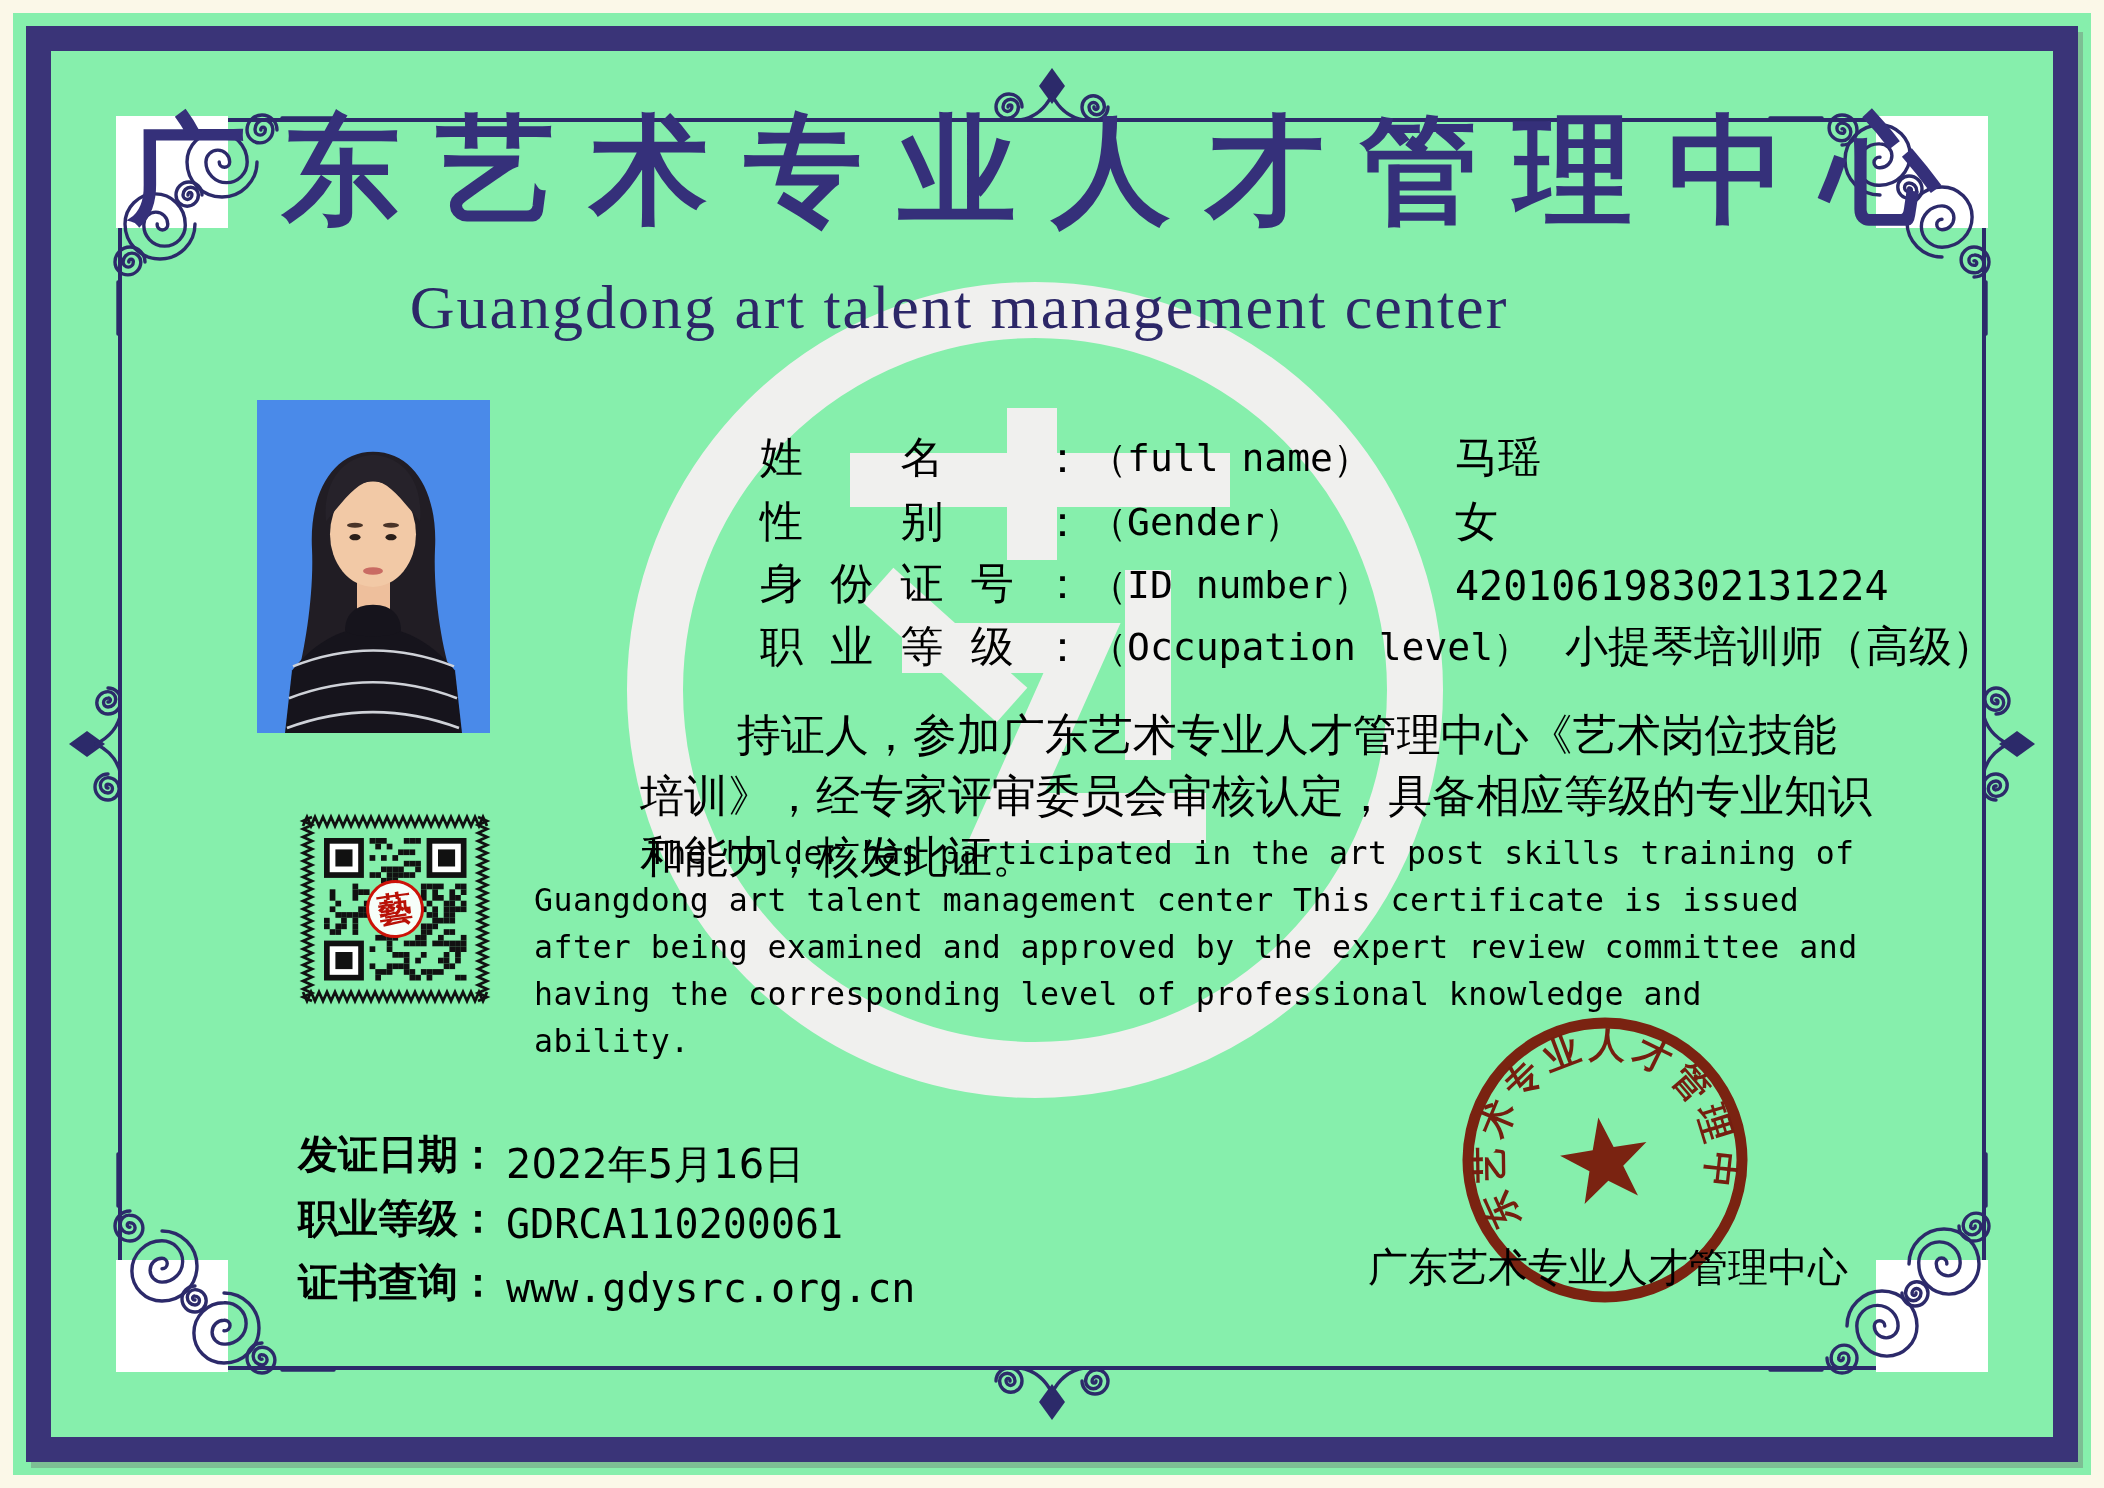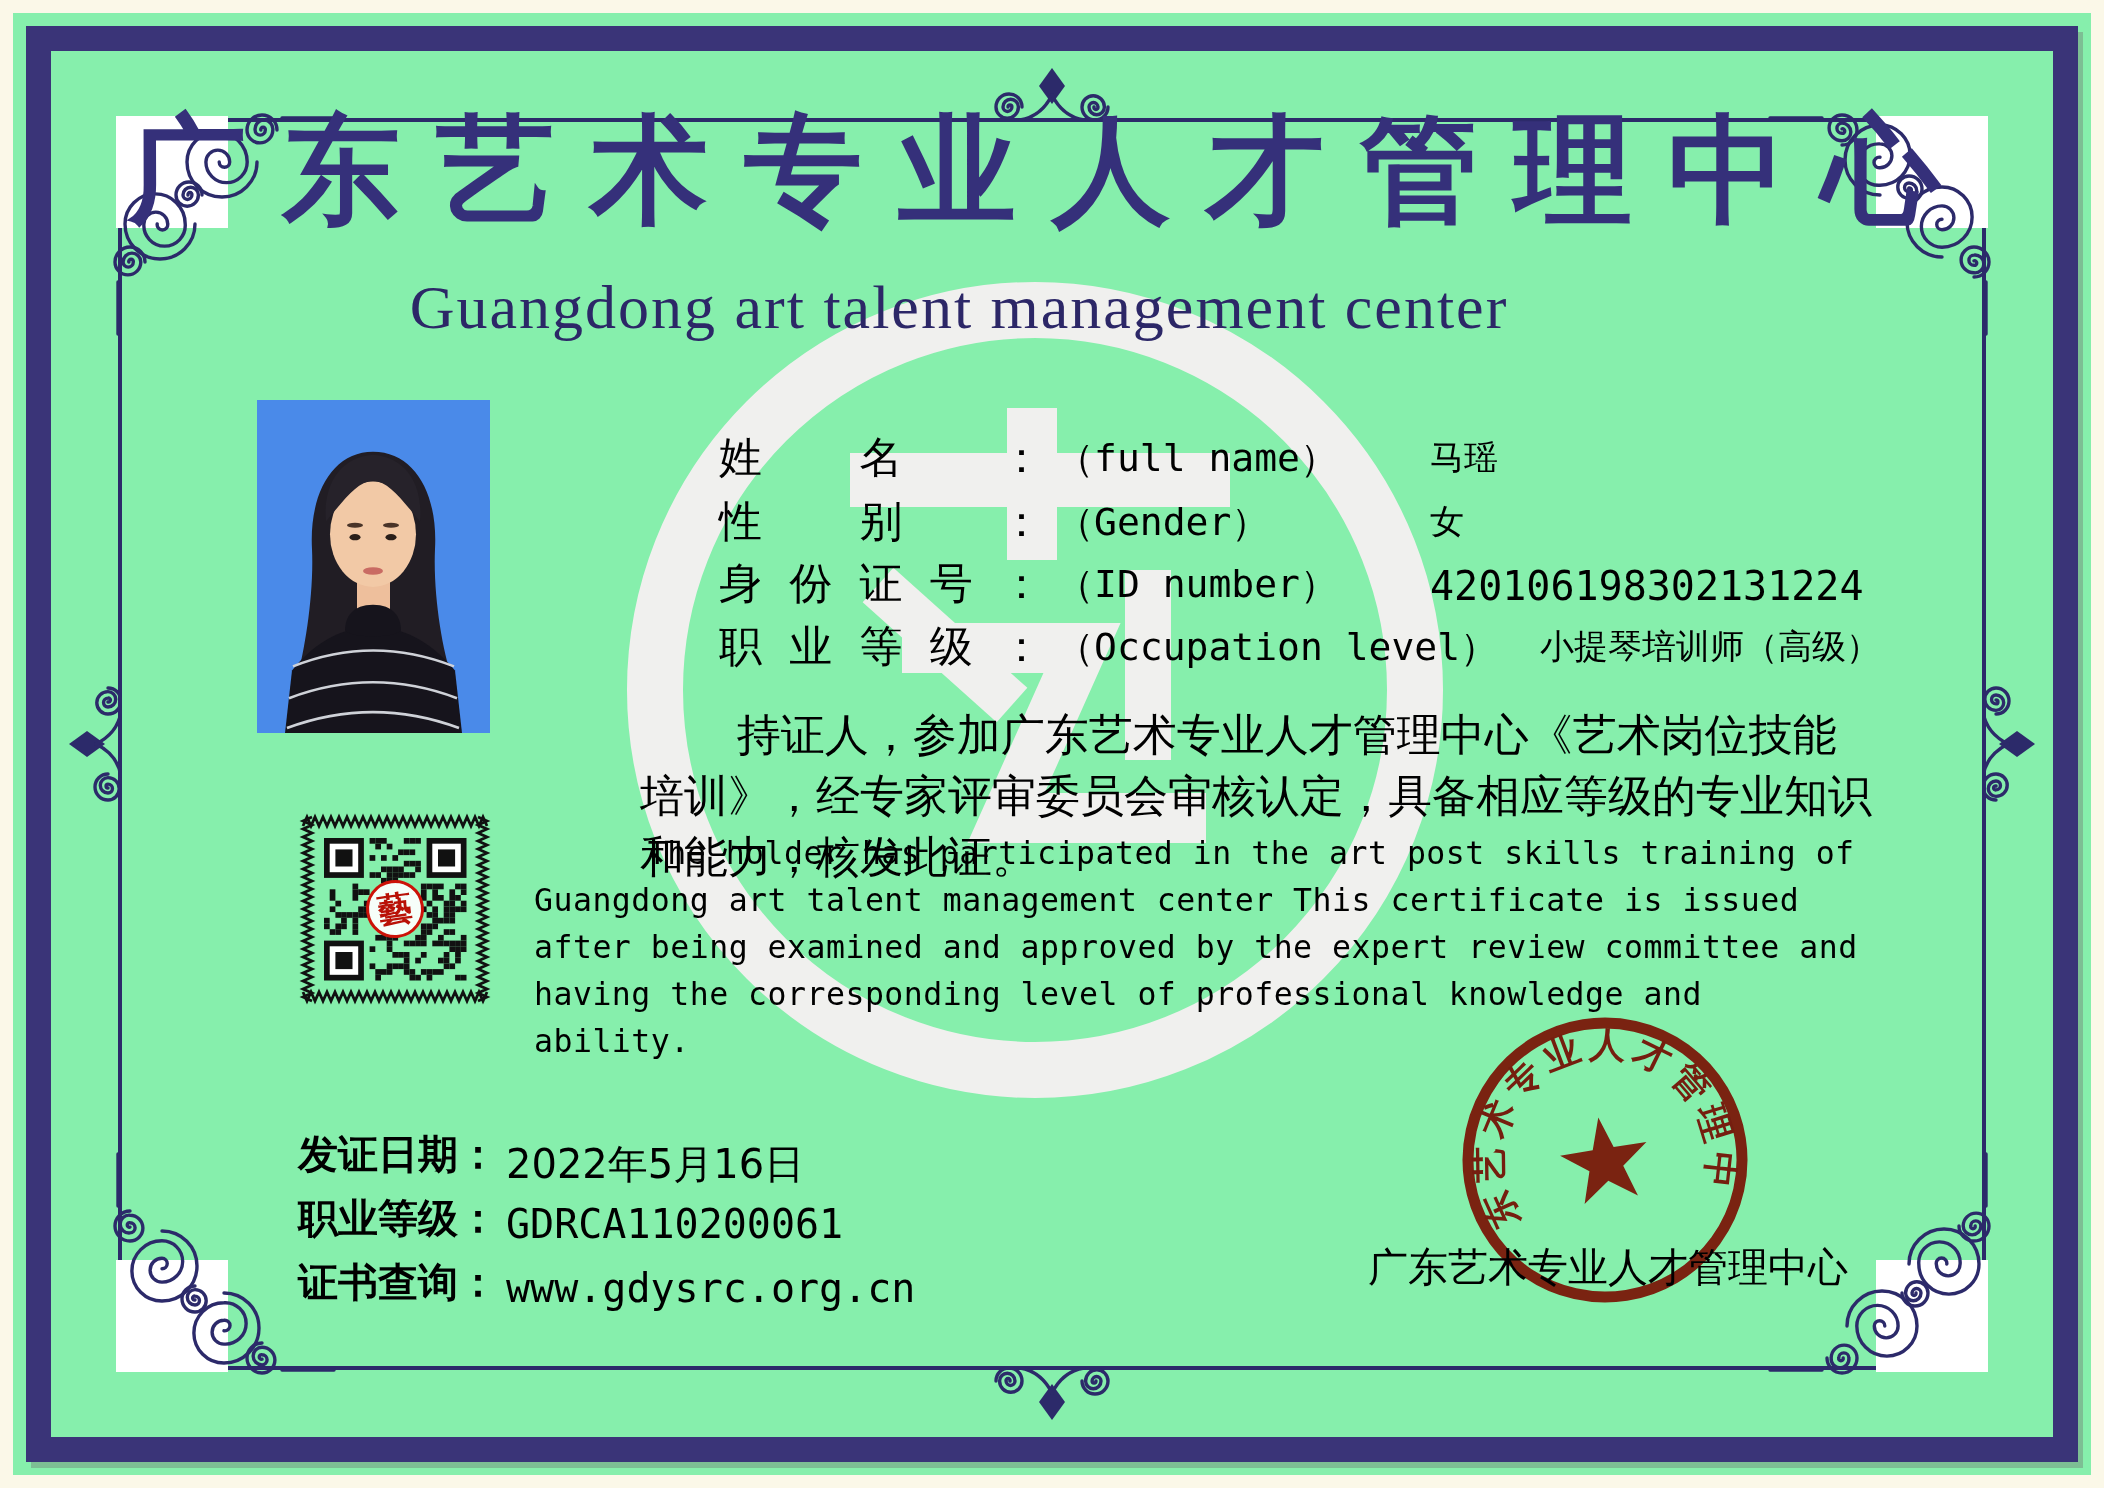--- a/index.html
+++ b/index.html
@@ -43,27 +43,27 @@
   .photo{position:absolute;left:257px;top:400px;width:233px;height:333px;z-index:5;}
   
   .qr{position:absolute;left:299px;top:813px;width:192px;height:192px;z-index:5;}
   .qr-logo{
     position:absolute;left:67px;top:67px;width:52px;height:52px;border-radius:50%;
     border:3px solid #cc1208;background:rgba(255,255,255,.93);color:#b91107;
     font-size:34px;line-height:52px;text-align:center;transform:rotate(-8deg);
     font-family:"DejaVu Serif", serif;font-weight:700;
   }
   
-  .field-row{position:absolute;left:719px;display:flex;align-items:center;z-index:5;white-space:nowrap;gap:8px;}
+  .field-row{position:absolute;left:760px;display:flex;align-items:flex-end;z-index:5;white-space:nowrap;}
   .fr-1{top:432px}.fr-2{top:496px}.fr-3{top:558px}.fr-4{top:621px}
   .f-cn{width:324px;font-size:43px;text-align:justify;text-align-last:justify;
         text-justify:inter-character;line-height:1.2;}
   .f-en{margin-left:5px;min-width:332px;font-family:"DejaVu Sans Mono", monospace;
         font-size:38px;line-height:1.3;padding-top:2px;}
-  .f-val{margin-left:34px;font-size:34px;line-height:1.2;}
+  .f-val{margin-left:34px;font-size:43px;line-height:1.2;}
   .f-val.mono{font-family:"DejaVu Sans Mono", monospace;font-size:40px;padding-top:4px;}
   
   .intro-cn{position:absolute;left:640px;top:704px;width:1232px;z-index:5;
             font-size:44px;line-height:61px;text-indent:2.2em;}
   .intro-en{position:absolute;left:534px;top:830px;width:1330px;z-index:5;
             font-family:"DejaVu Sans Mono", monospace;font-size:31.5px;line-height:47px;
             text-indent:6ch;letter-spacing:.5px;}
   
   .info-row{position:absolute;left:298px;display:flex;align-items:flex-start;z-index:5;white-space:nowrap;}
   .ir-1{top:1127px}.ir-2{top:1191px}.ir-3{top:1255px}

